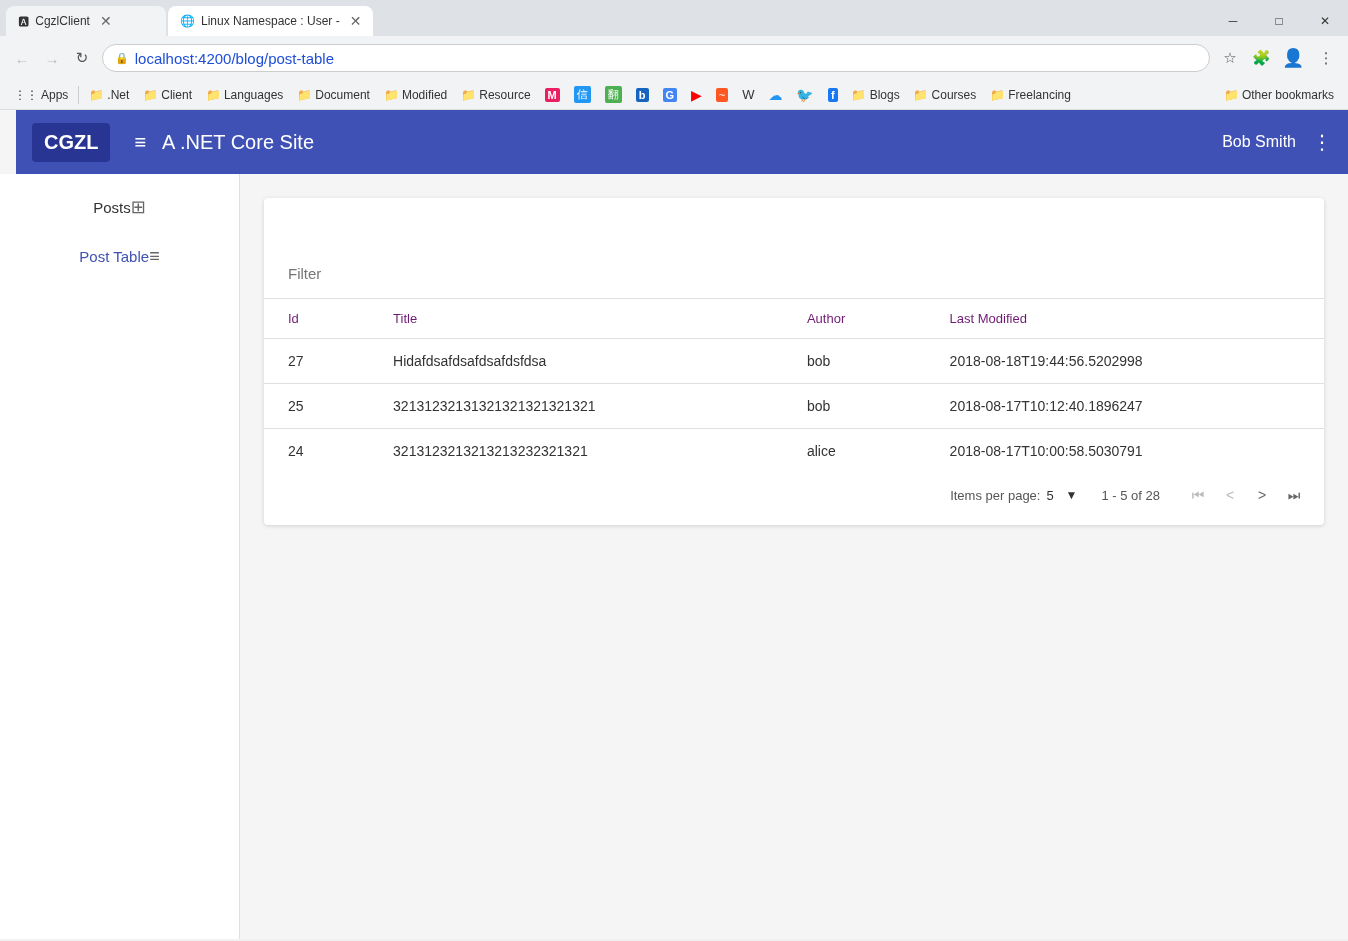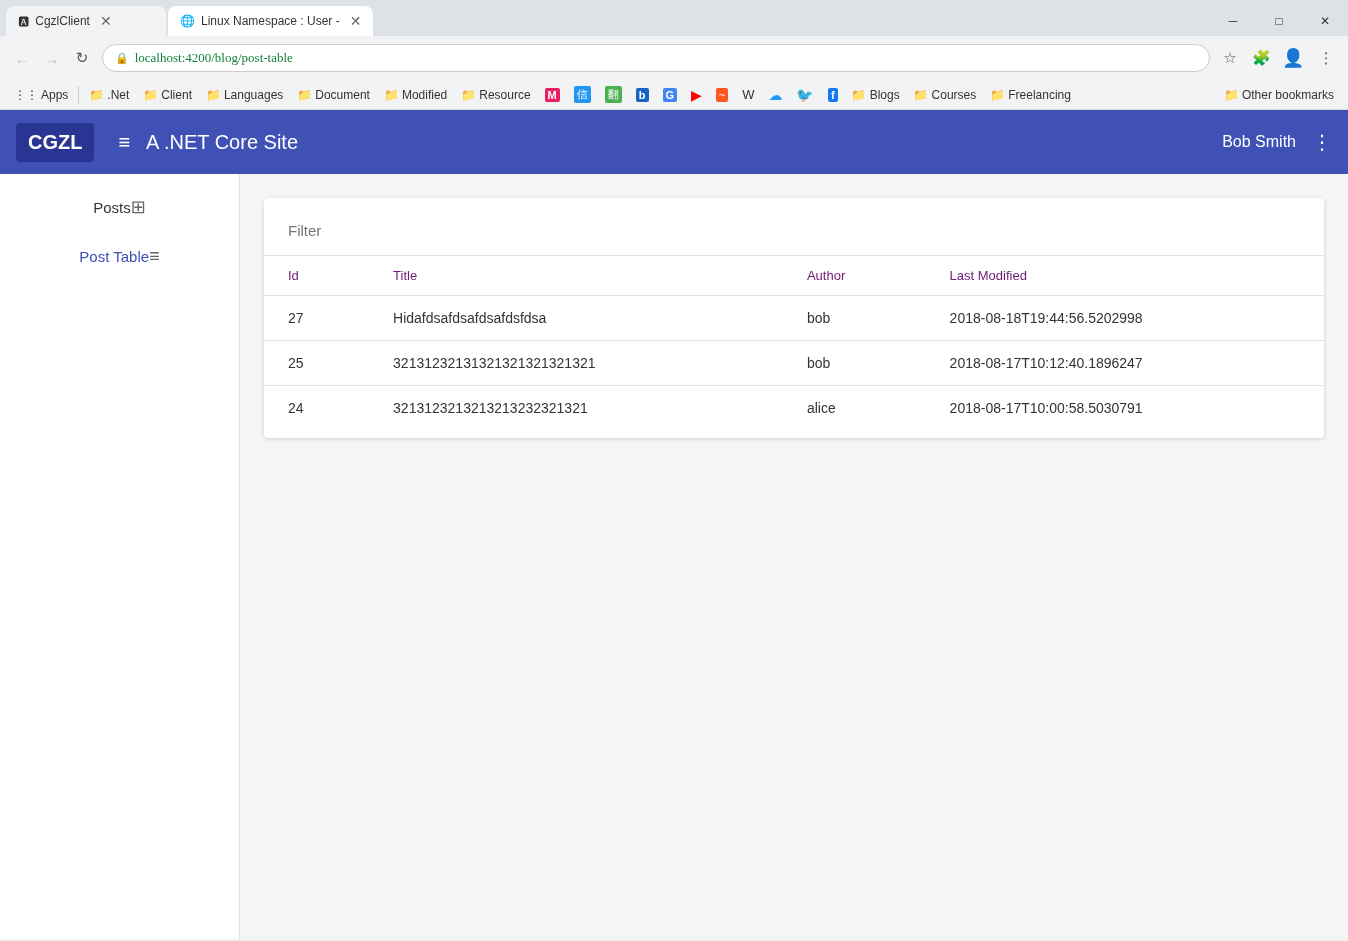--- a/index.html
+++ b/index.html
@@ -13,48 +13,48 @@
     .tab-spacer { width: 40px; height: 30px; background: #dee1e6; }
     .window-controls { display: flex; gap: 0; }
     .win-btn { width: 46px; height: 30px; display: flex; align-items: center; justify-content: center; cursor: pointer; font-size: 12px; color: #333; }
 
     .nav-bar { display: flex; align-items: center; padding: 6px 8px; background: #f1f3f4; gap: 6px; height: 44px; }
     .nav-icons { display: flex; align-items: center; gap: 2px; }
     .nav-icon-btn { width: 28px; height: 28px; display: flex; align-items: center; justify-content: center; border-radius: 50%; cursor: pointer; color: #555; font-size: 15px; background: transparent; border: none; }
     .nav-icon-btn.disabled { color: #bbb; cursor: default; }
     .address-bar { flex: 1; height: 28px; background: #fff; border: 1px solid #ccc; border-radius: 14px; display: flex; align-items: center; padding: 0 12px; gap: 6px; font-size: 12px; }
     .address-lock { font-size: 11px; color: #555; }
-    .address-text { color: #15803d; font-size: 13px; font-family: Liberation Serif, serif; }
+    .address-text { color: #1d4ed8; font-size: 15px; }
     .nav-actions { display: flex; gap: 4px; }
 
     .bookmarks-bar { display: flex; align-items: center; padding: 2px 8px; background: #f1f3f4; height: 30px; border-bottom: 1px solid #ddd; gap: 2px; overflow: hidden; }
     .bookmark-item { display: flex; align-items: center; gap: 3px; padding: 2px 6px; border-radius: 4px; cursor: pointer; white-space: nowrap; font-size: 12px; color: #333; }
     .bookmark-separator { width: 1px; height: 18px; background: #ccc; margin: 0 2px; }
     .other-bookmarks { margin-left: auto; }
 
     
     .app { display: flex; flex-direction: column; height: calc(941px - 38px - 44px - 30px); background: #f5f5f5; }
-    .app-header { background: #3f51b5; color: #fff; display: flex; align-items: center; padding: 0 16px; height: 64px; }
+    .app-header { background: #3f51b5; color: #fff; display: flex; align-items: center; padding: 0 16px; height: 64px; margin-left: 16px; }
     .header-logo { font-size: 20px; font-weight: bold; margin-right: 24px; background: #283593; padding: 8px 12px; border-radius: 4px; }
     .header-menu-icon { font-size: 20px; cursor: pointer; margin-right: 16px; }
     .header-title { font-size: 20px; font-weight: 500; flex: 1; }
     .header-user { font-size: 16px; font-weight: 500; }
     .header-dots { font-size: 20px; margin-left: 16px; cursor: pointer; }
 
     .app-body { display: flex; flex: 1; }
     .sidebar { width: 240px; background: #fff; border-right: 1px solid #e0e0e0; padding-top: 8px; }
     .sidebar-item { display: flex; align-items: center; justify-content: center; padding: 14px 16px; cursor: pointer; color: #333; font-size: 15px; }
     .sidebar-item.active { color: #3f51b5; font-weight: 500; }
     .sidebar-icon { color: #666; font-size: 18px; }
 
     .main-content { flex: 1; padding: 24px; background: #f5f5f5; }
 
     
     .table-card { background: #fff; border-radius: 4px; box-shadow: 0 1px 4px rgba(0,0,0,0.15); padding: 16px 0 8px; }
-    .filter-row { padding: 0 24px 8px; border-bottom: 1px solid #e0e0e0; }
+    .filter-row { padding: 0 24px 8px; border-bottom: 1px solid #e0e0e0; margin-top: 43px; }
     .filter-input { width: 100%; border: none; outline: none; font-size: 15px; color: #999; padding: 8px 0; }
     
     .data-table { width: 100%; border-collapse: collapse; }
     .data-table th { padding: 12px 24px; text-align: left; font-weight: 500; font-size: 13px; color: #701a75; border-bottom: 1px solid #e0e0e0; }
     .data-table td { padding: 14px 24px; font-size: 14px; color: #333; border-bottom: 1px solid #e0e0e0; }
     .data-table tr:last-child td { border-bottom: none; }
 
     .table-footer { display: flex; align-items: center; justify-content: flex-end; padding: 8px 16px; gap: 12px; font-size: 13px; color: #555; }
     .items-per-page { display: flex; align-items: center; gap: 6px; }
     .per-page-select { border: none; font-size: 13px; color: #333; background: transparent; cursor: pointer; appearance: none; -webkit-appearance: none; padding-right: 16px; }
@@ -248,16 +248,36 @@
     </tr>
               <tr>
       <td>24</td>
       <td>3213123213213213232321321</td>
       <td>alice</td>
       <td>2018-08-17T10:00:58.5030791</td>
     </tr>
             </tbody>
         </table>
 
+        <div class="table-footer">
+          <div class="items-per-page">
+            <span>Items per page:</span>
+            <div class="per-page-wrapper">
+              <select class="per-page-select">
+                <option>5</option>
+                <option>10</option>
+                <option>25</option>
+              </select>
+              <span class="dropdown-arrow">▼</span>
+            </div>
+          </div>
+          <span class="page-info">1 - 5 of 28</span>
+          <div class="pagination-btns">
+            <div class="page-btn disabled">⏮</div>
+            <div class="page-btn disabled">&lt;</div>
+            <div class="page-btn">&gt;</div>
+            <div class="page-btn">⏭</div>
+          </div>
+        </div>
       </div>
     </div>
   </div>
 </div>
 
 </body></html>

